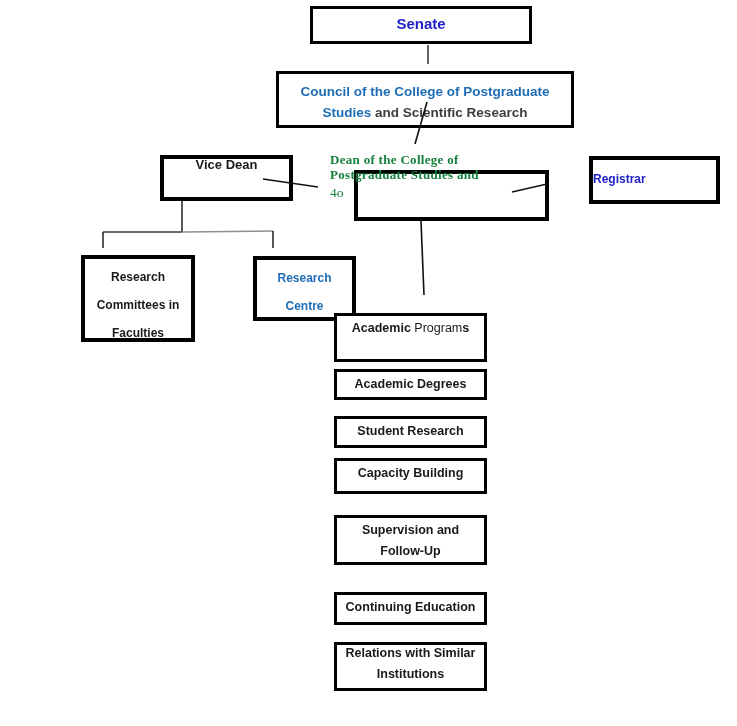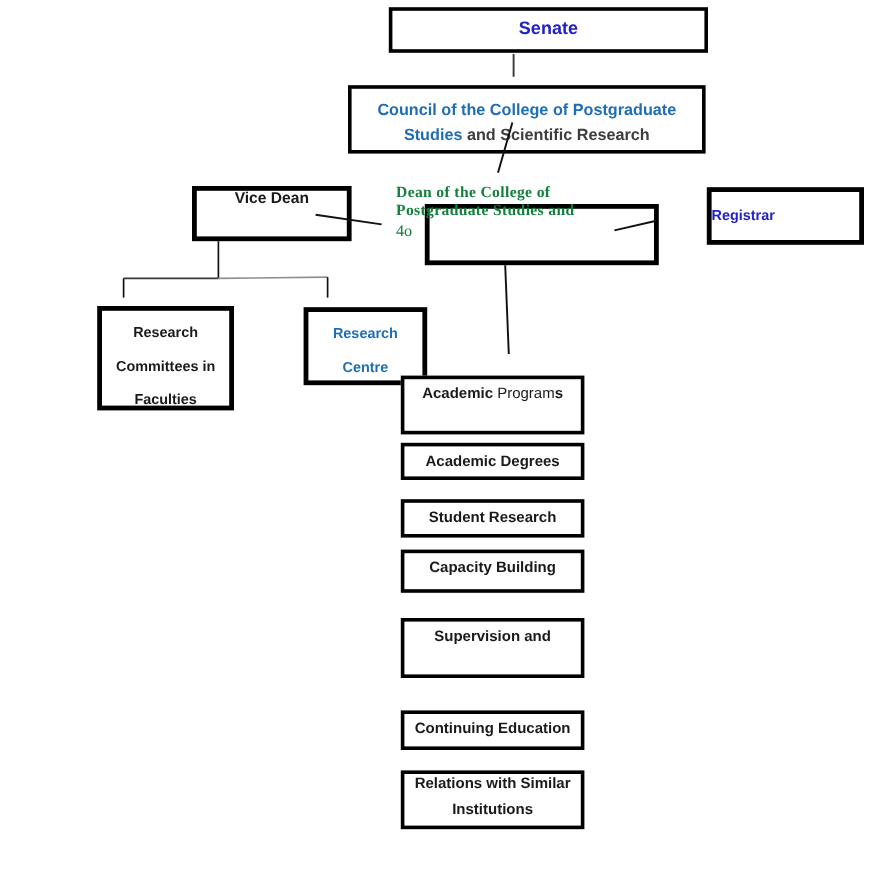--- a/index.html
+++ b/index.html
@@ -33,25 +33,25 @@
   .fn-label .r{font-weight:normal;}
 
   svg.connectors{position:absolute;left:0;top:0;pointer-events:none;}
   svg.connectors line, svg.connectors path{fill:none;}
 </style>
 </head>
 <body>
 
 <div class="canvas">
 
-  <div class="box" style="left:324px;top:6px;width:266px;height:38px">
+  <div class="box" style="left:310px;top:6px;width:222px;height:38px">
     <div class="senate-label navy">Senate</div>
   </div>
 
-  <div class="box" style="left:290px;top:71px;width:298px;height:57px">
+  <div class="box" style="left:276px;top:71px;width:298px;height:57px">
     <div class="council-text">
       <div class="bold blue">Council of the College of Postgraduate</div>
       <div><span class="bold blue">Studies</span><span class="gray"> and Scientific Research</span></div>
     </div>
   </div>
 
   <div class="box b4" style="left:124px;top:155px;width:133px;height:46px">
     <div class="topline-label">Vice Dean</div>
   </div>
 
@@ -93,20 +93,21 @@
     <div class="fn-label">Student Research</div>
   </div>
 
   <div class="box" style="left:334px;top:458px;width:153px;height:36px">
     <div class="fn-label">Capacity Building</div>
   </div>
 
   <div class="box" style="left:334px;top:515px;width:153px;height:50px">
     <div class="fn-label">
       <div>Supervision and</div>
+      <div>Follow-Up</div>
     </div>
   </div>
 
   <div class="box" style="left:334px;top:592px;width:153px;height:33px">
     <div class="fn-label">Continuing Education</div>
   </div>
 
   <div class="box" style="left:334px;top:642px;width:153px;height:49px">
     <div class="fn-label" style="margin-top:-2px">
       <div>Relations with Similar</div>

